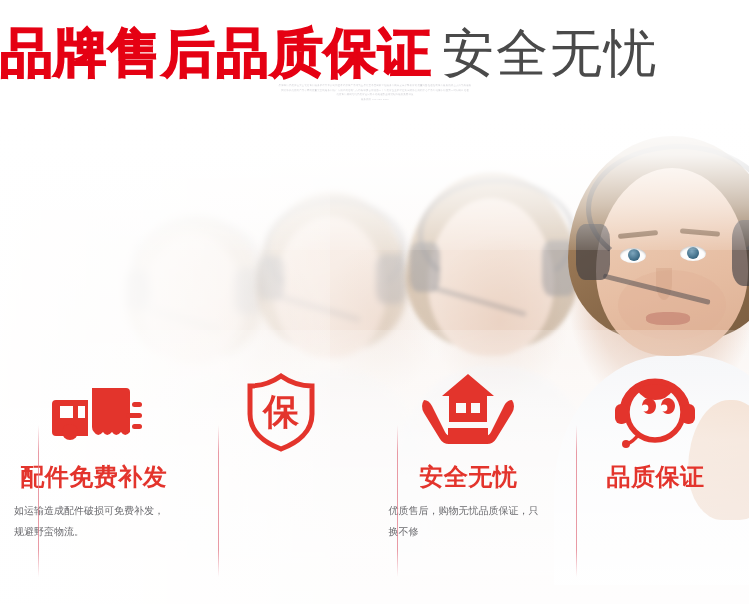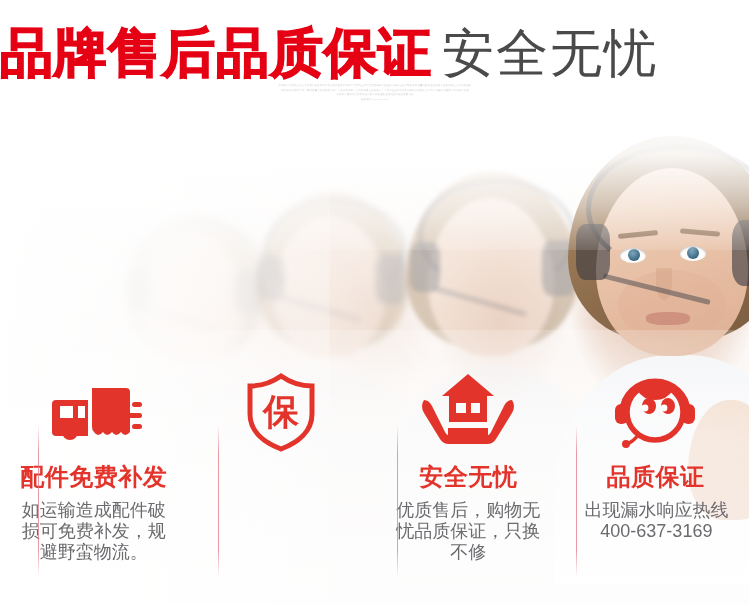--- a/index.html
+++ b/index.html
@@ -114,21 +114,21 @@
   #cards{position:absolute;left:0;top:368px;width:749px;height:210px;display:flex;}
   .card{position:relative;flex:1 1 0;padding:0 10px;box-sizing:border-box;text-align:center;}
   .divider{position:absolute;top:57px;width:1px;height:152px;
     background:linear-gradient(to bottom,rgba(233,160,170,0) 0%,rgba(226,120,134,.75) 18%,rgba(226,120,134,.75) 82%,rgba(233,160,170,0) 100%);}
   .icon-wrap{height:84px;display:flex;align-items:flex-end;justify-content:center;}
   .card-title{
     margin-top:9px;font-size:24px;font-weight:bold;color:#e3342c;letter-spacing:.5px;
     font-family:"DejaVu Sans","Liberation Sans",sans-serif;
   }
   .card-body{
-    margin-top:7px;font-size:18px;line-height:21px;color:#6b6b6f;text-align:center;
+    margin-top:7px;font-size:10px;line-height:21px;color:#6b6b6f;text-align:left;
     padding:0 4px;font-family:"Liberation Sans","DejaVu Sans",sans-serif;
   }
   .card-body.center-ish{padding-left:6px;}
   svg{display:block;}
 </style>
 </head>
 <body>
 
 <div id="banner">
 
@@ -263,17 +263,16 @@
             <path d="M33 36 a7 8 0 1 1 0 .1 z"></path>
             <path d="M52 36 a7 8 0 1 1 0 .1 z"></path>
           </g>
           <g fill="#ffffff">
             <circle cx="36" cy="38" r="3.4"></circle>
             <circle cx="55" cy="38" r="3.4"></circle>
           </g>
         </svg>
       </div>
       <div class="card-title">品质保证</div>
-      <div class="card-body center-ish">出现漏水响应热线 400-637-3169</div>
     </div>
 
   </div>
 </div>
 
 </body></html>

